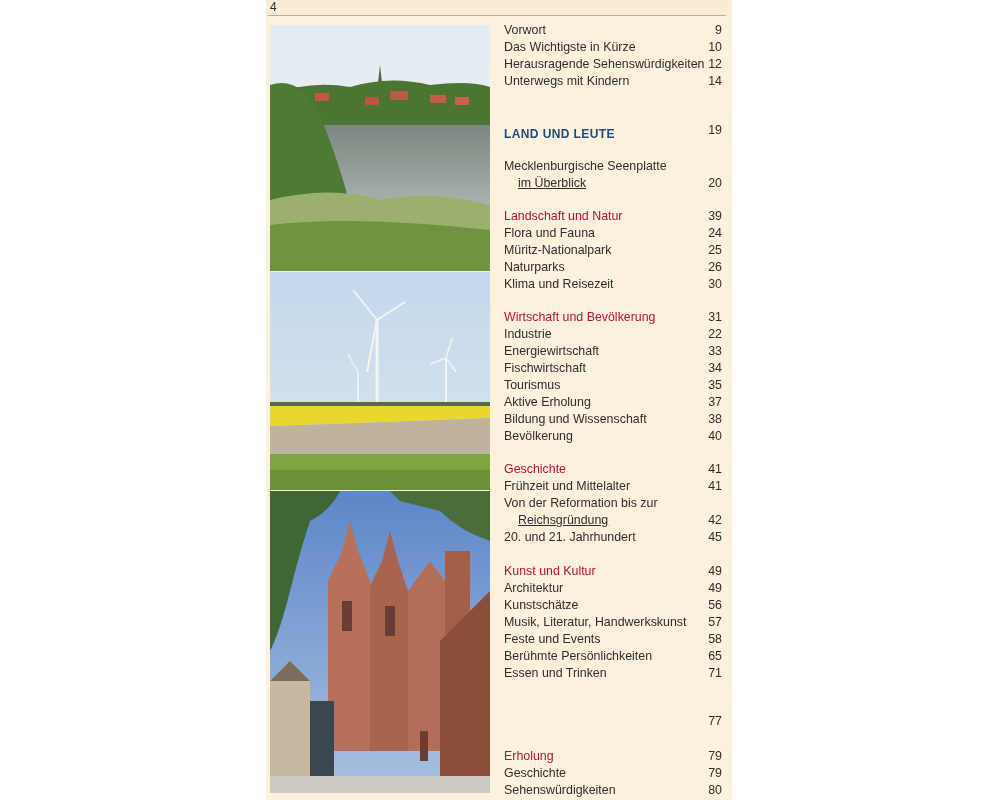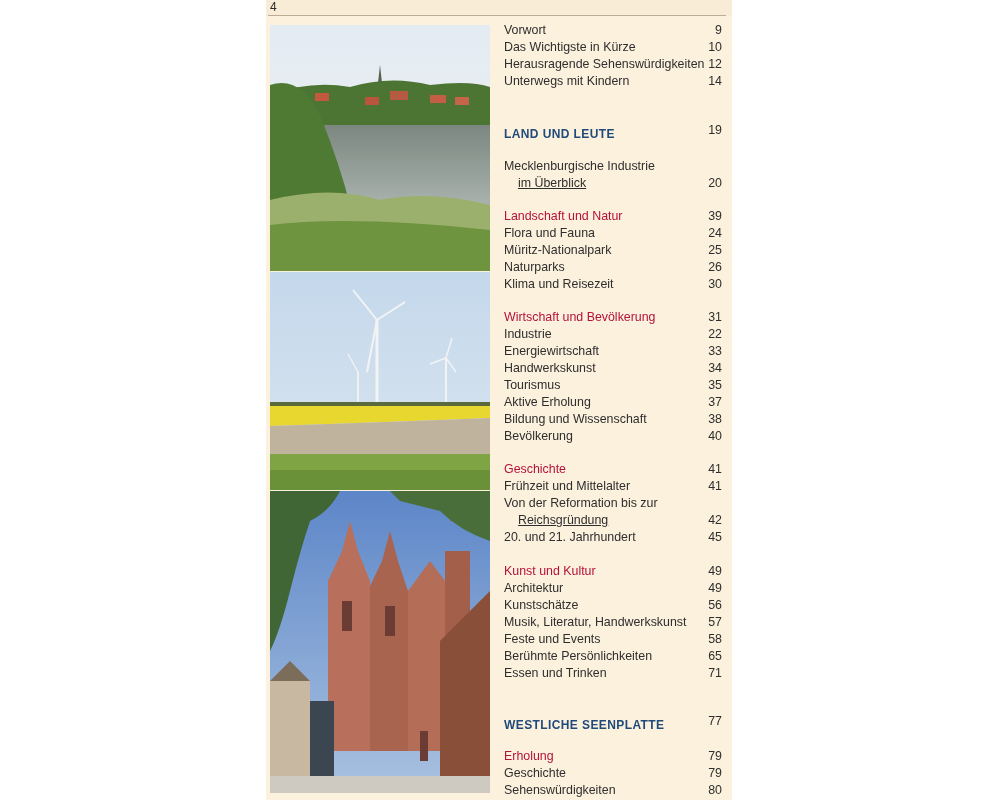--- a/index.html
+++ b/index.html
@@ -152,21 +152,21 @@
         <span class="t">Unterwegs mit Kindern</span>
         <span class="p">14</span>
       </div>
 
     <div class="entry chapter" style="top:104px">
         <span class="t">LAND UND LEUTE</span>
         <span class="p">19</span>
       </div>
 
     <div class="entry" style="top:136px">
-        <span class="t">Mecklenburgische Industrie</span>
+        <span class="t">Mecklenburgische Seenplatte</span>
         <span class="p"></span>
       </div>
     <div class="entry indent" style="top:153px">
         <span class="t">im Überblick</span>
         <span class="p">20</span>
       </div>
 
     <div class="entry sub" style="top:186px">
         <span class="t">Landschaft und Natur</span>
         <span class="p">39</span>
@@ -194,21 +194,21 @@
       </div>
     <div class="entry" style="top:304px">
         <span class="t">Industrie</span>
         <span class="p">22</span>
       </div>
     <div class="entry" style="top:321px">
         <span class="t">Energiewirtschaft</span>
         <span class="p">33</span>
       </div>
     <div class="entry" style="top:338px">
-        <span class="t">Handwerkskunst</span>
+        <span class="t">Fischwirtschaft</span>
         <span class="p">34</span>
       </div>
     <div class="entry" style="top:355px">
         <span class="t">Tourismus</span>
         <span class="p">35</span>
       </div>
     <div class="entry" style="top:372px">
         <span class="t">Aktive Erholung</span>
         <span class="p">37</span>
       </div>
@@ -265,21 +265,20 @@
     <div class="entry" style="top:626px">
         <span class="t">Berühmte Persönlichkeiten</span>
         <span class="p">65</span>
       </div>
     <div class="entry" style="top:643px">
         <span class="t">Essen und Trinken</span>
         <span class="p">71</span>
       </div>
 
     <div class="entry chapter" style="top:695px">
-        <span class="t">WESTLICHE SEENPLATTE</span>
         <span class="p">77</span>
       </div>
 
     <div class="entry sub" style="top:726px">
         <span class="t">Erholung</span>
         <span class="p">79</span>
       </div>
     <div class="entry" style="top:743px">
         <span class="t">Geschichte</span>
         <span class="p">79</span>

